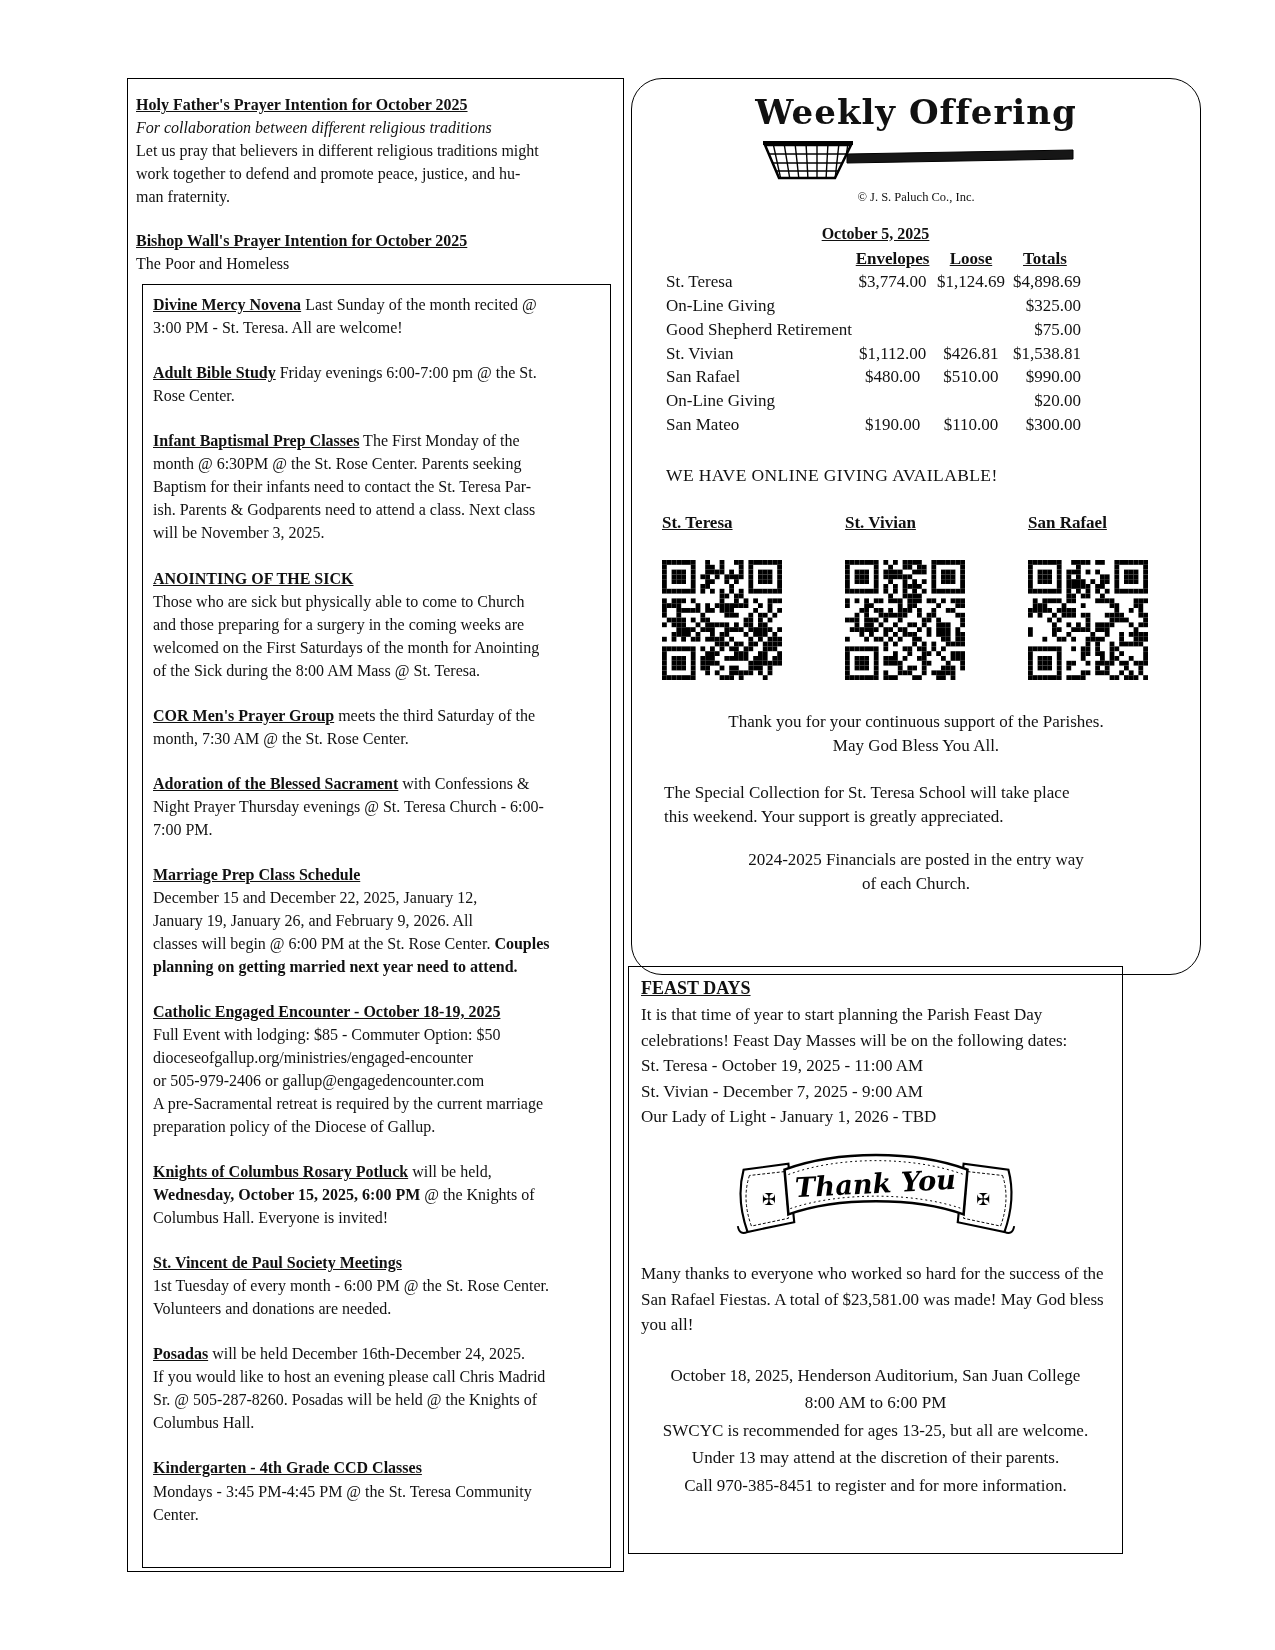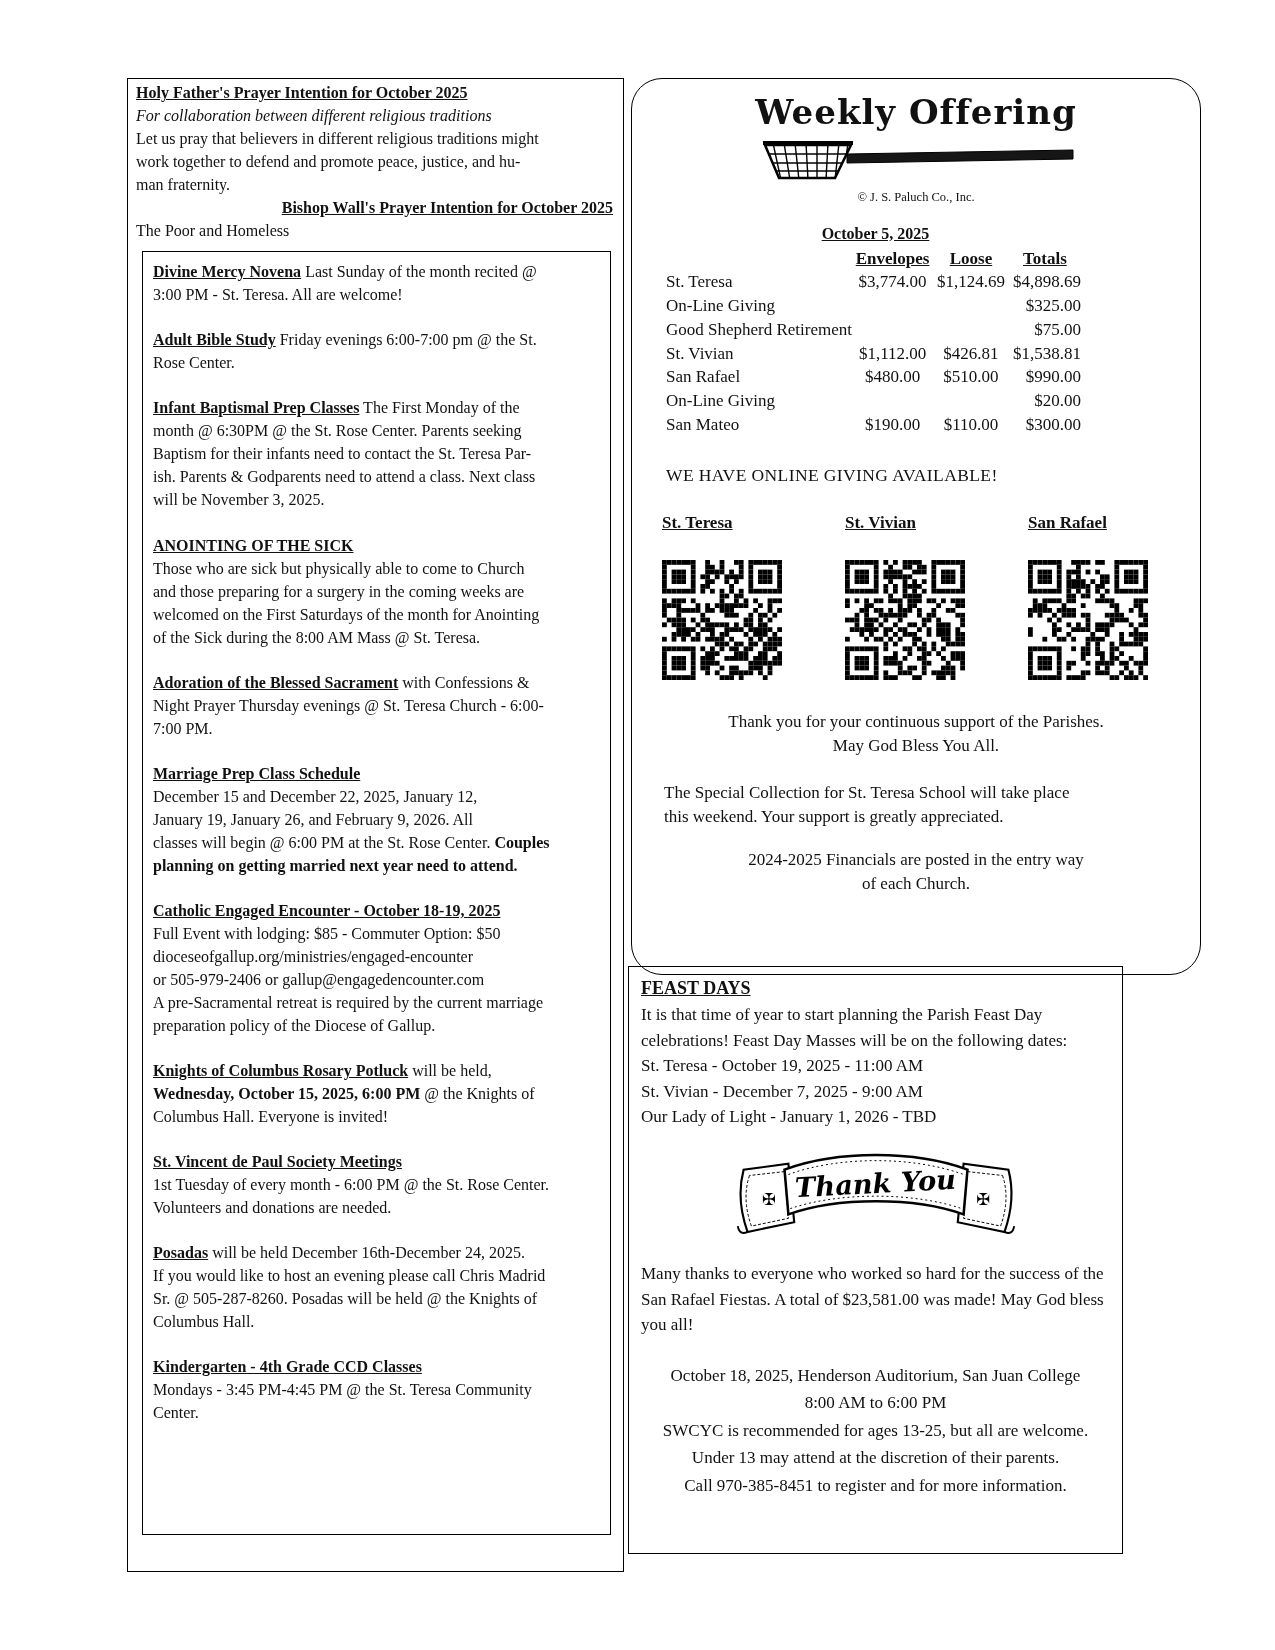--- a/index.html
+++ b/index.html
@@ -1,25 +1,25 @@
 <!DOCTYPE html>
 <html><head>
 <meta charset="utf-8">
 <style>
   html,body{margin:0;padding:0;background:#fff;}
   .page{position:relative;width:1275px;height:1650px;background:#fff;color:#111;
         font-family:"Liberation Serif",serif;}
   
   .left-box{position:absolute;left:127px;top:78px;width:497px;height:1494px;
             border:1.5px solid #000;box-sizing:border-box;overflow:hidden;
-            padding:2px 10px 0 8px;font-size:16px;line-height:1.44;}
+            padding:14px 10px 0 8px;font-size:16px;line-height:1.44;}
   .lead-head{font-weight:bold;text-decoration:underline;}
   .lead-italic{font-style:italic;}
   .lead-body{white-space:pre-line;}
-  .lead-gap{text-align:right;}
+  .lead-gap{margin-top:21px;}
   .inner-box{border:1.2px solid #000;box-sizing:border-box;margin:9px 2px 0 6px;
              padding:8px 8px 0 10px;height:1284px;overflow:hidden;}
   .item{margin:0 0 22px 0;}
   .ttl{font-weight:bold;text-decoration:underline;margin-top:42px;}
   .bdy{white-space:pre-line;}
   .bld{font-weight:bold;}
   
   .offer-box{position:absolute;left:631px;top:78px;width:570px;height:897px;
              border:1.3px solid #000;border-radius:31px;box-sizing:border-box;
              font-size:17px;line-height:1.38;overflow:hidden;}
@@ -79,20 +79,22 @@
       <p class="item"><span class="ttl">Infant Baptismal Prep Classes</span><span class="bdy"> The First Monday of the
 month @ 6:30PM @ the  St. Rose Center. Parents seeking
 Baptism for their infants need to contact the St. Teresa Par-
 ish. Parents &amp; Godparents need to attend a class. Next class
 will be November 3, 2025.</span></p>
       <p class="item"><span class="ttl">ANOINTING OF THE SICK</span><span class="bdy">
 Those who are sick but physically able to come to Church
 and those preparing for a surgery in the coming weeks are
 welcomed on the First Saturdays of the month for Anointing
 of the Sick during the 8:00 AM Mass @  St. Teresa.</span></p>
+      <p class="item"><span class="ttl">COR Men's Prayer Group</span><span class="bdy"> meets the third Saturday of the
+month, 7:30 AM @ the St. Rose Center.</span></p>
       <p class="item"><span class="ttl">Adoration of the Blessed Sacrament</span><span class="bdy"> with Confessions &amp;
 Night Prayer Thursday evenings @ St. Teresa Church - 6:00-
 7:00 PM.</span></p>
       <p class="item"><span class="ttl">Marriage Prep Class Schedule</span><span class="bdy">
 December 15 and December 22, 2025, January 12,
 January 19, January 26, and February 9, 2026. All
 classes will begin @ 6:00 PM at the St. Rose Center. </span><span class="bld">Couples planning on getting married next year need to attend.</span></p>
       <p class="item"><span class="ttl">Catholic Engaged Encounter - October 18-19, 2025</span><span class="bdy">
 Full Event with lodging: $85 - Commuter Option: $50
 dioceseofgallup.org/ministries/engaged-encounter

